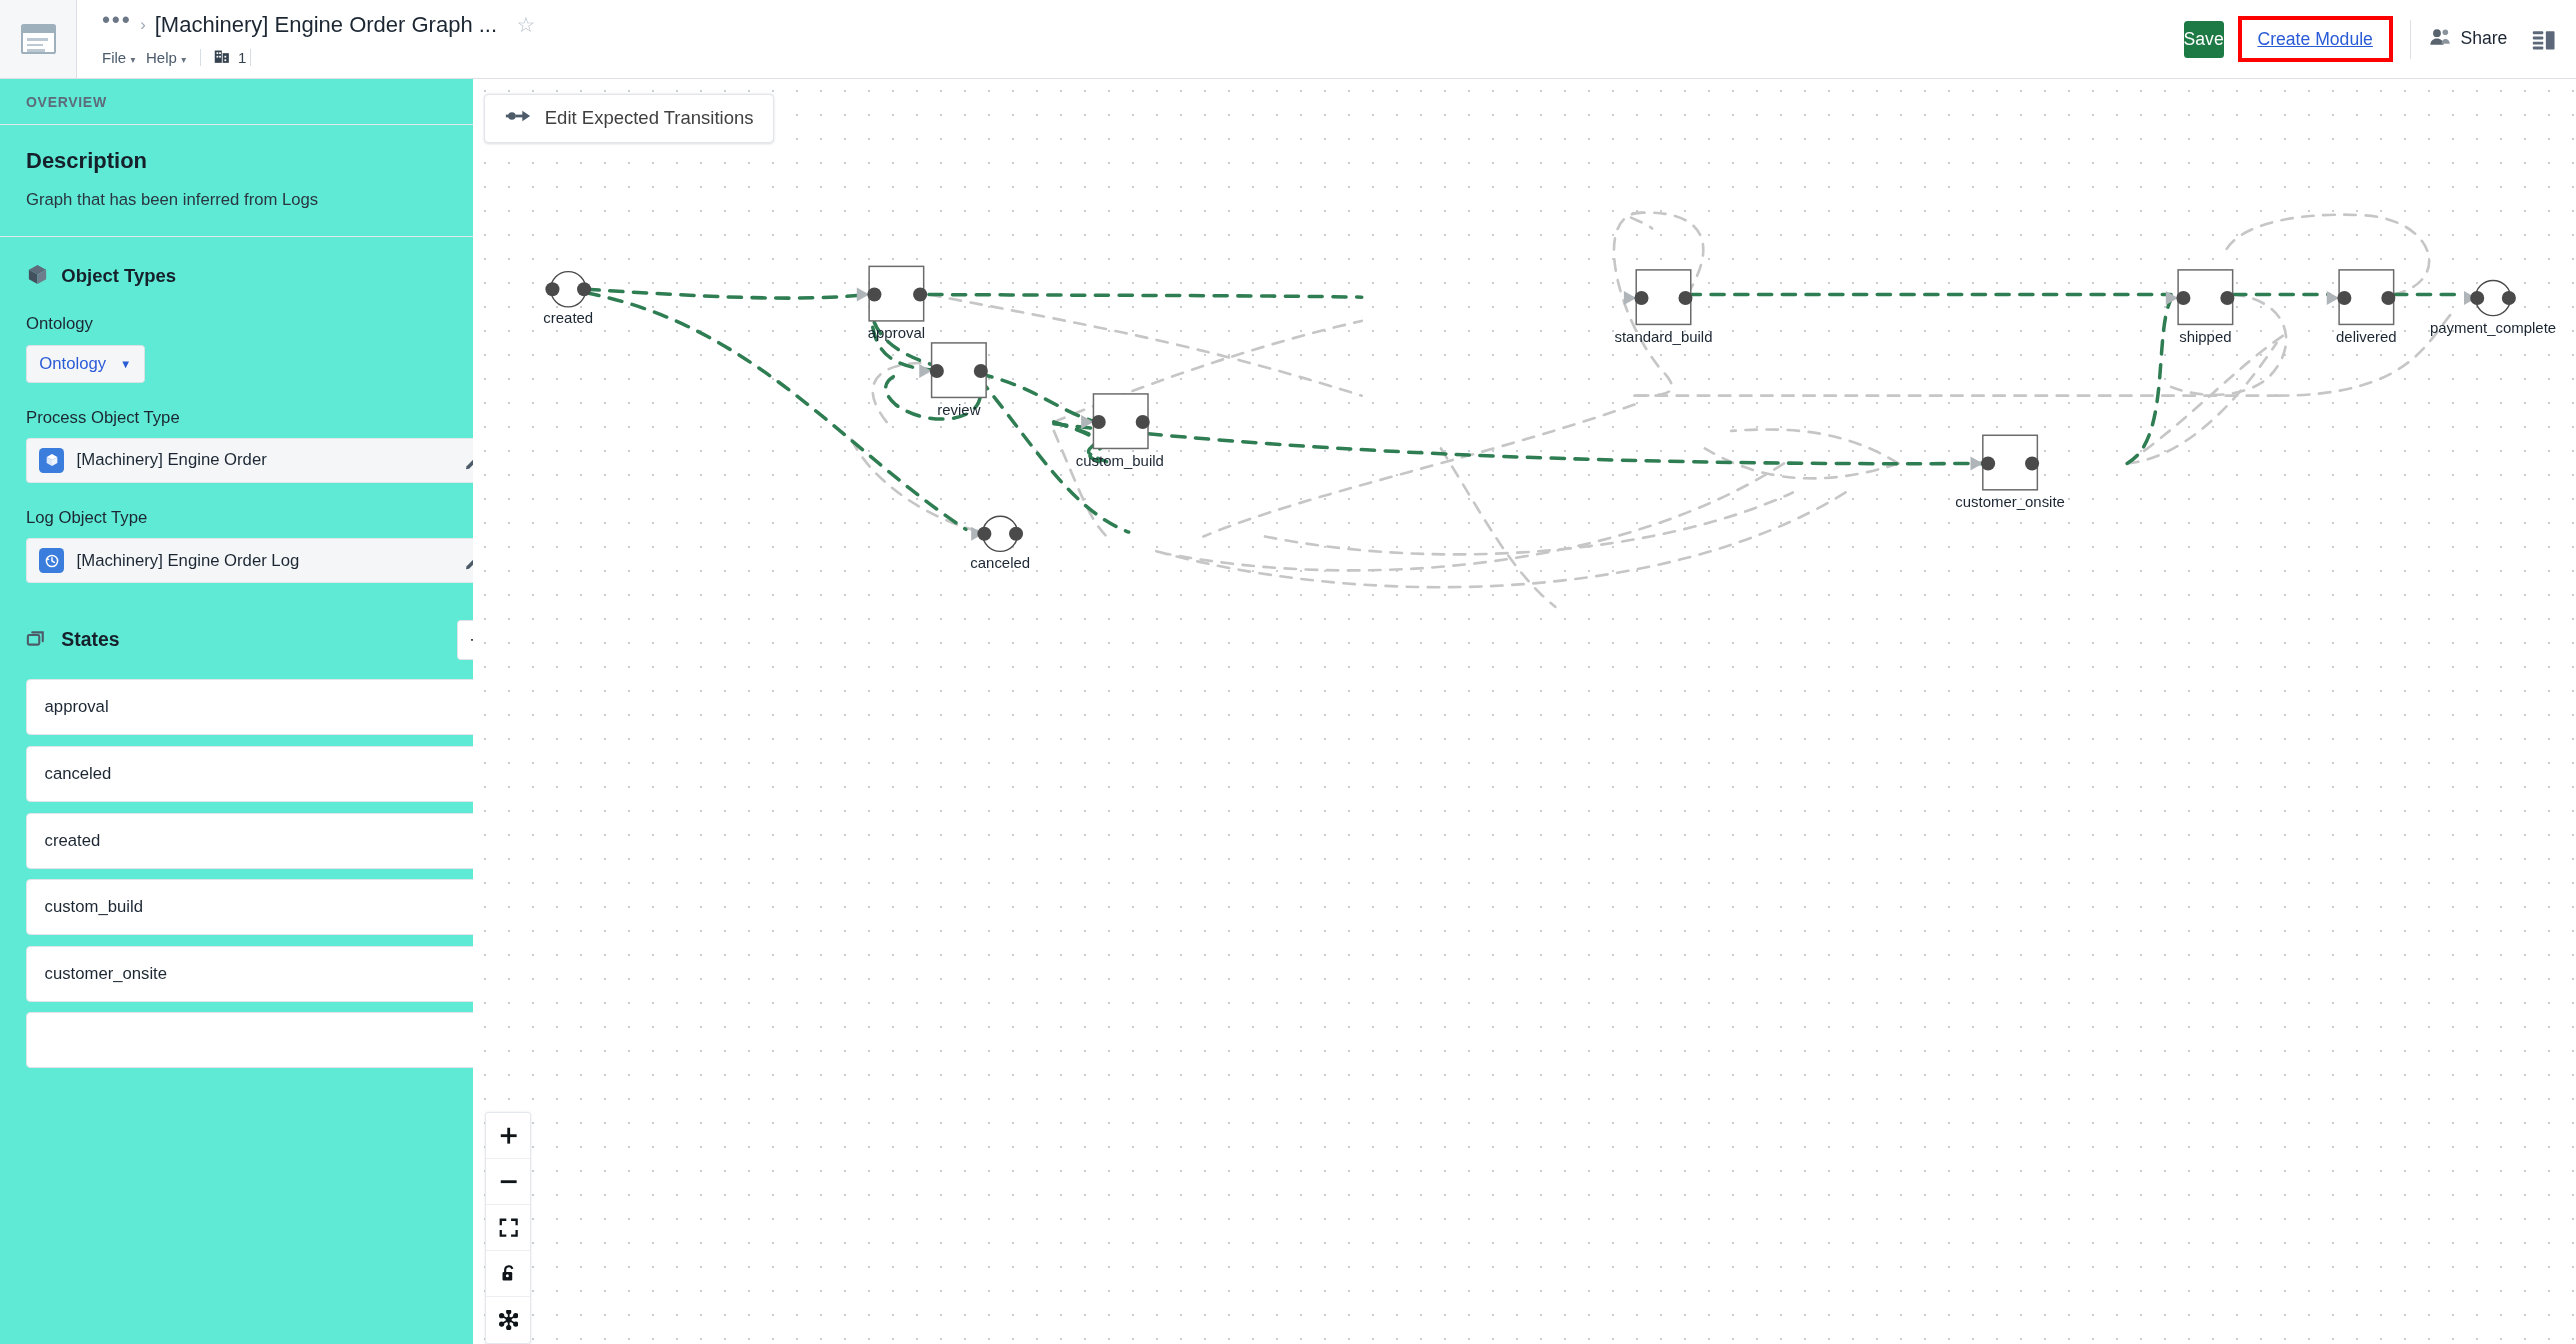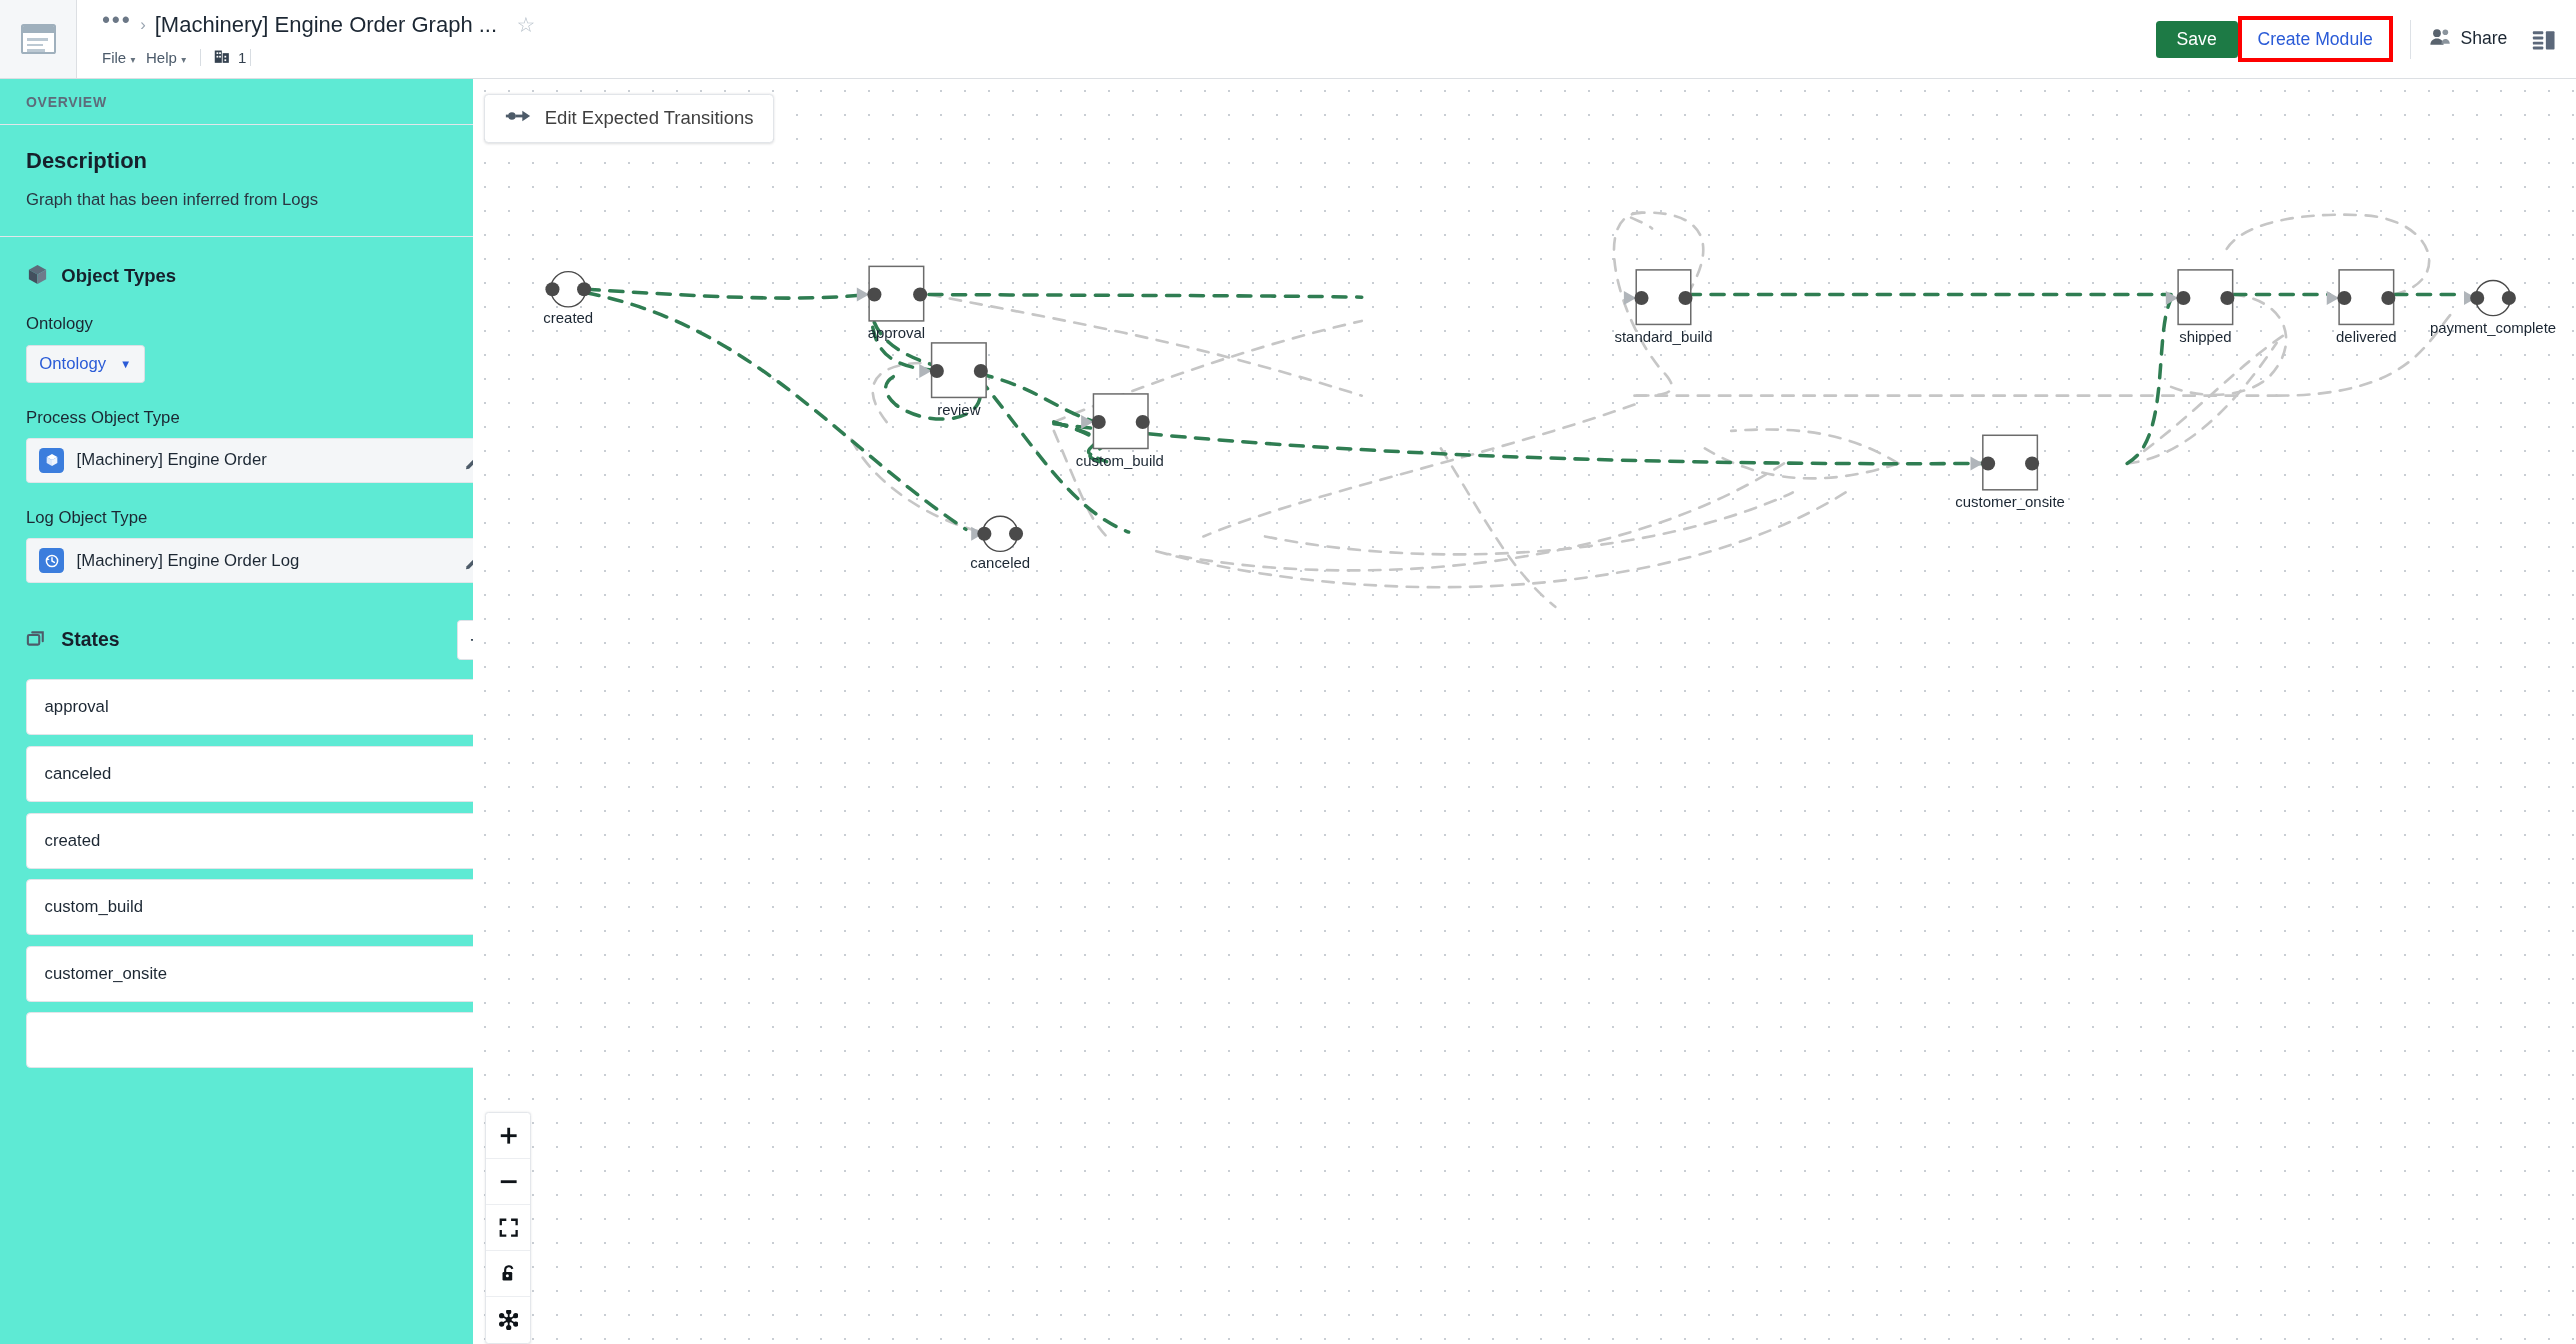--- a/index.html
+++ b/index.html
@@ -59,29 +59,30 @@
     font-size: 15px; color: #4b5a6a; padding: 1.8px 10.6px 1.8px 0; cursor: pointer; white-space: nowrap; text-align: right;
   }
   .menu-item .caret { font-size: 9.7px; margin-left: 4.4px; color: #66737f; }
   .menu-div { width: 0.9px; height: 17.6px; background: #d8dde2; margin: 0 12.3px 0 3.5px; }
   .count-chip { display: flex; align-items: center; gap: 7px; font-size: 15px; color: #34414f; cursor: pointer; }
   .bld-icon { display: inline-block; }
 
   .header-right { display: flex; align-items: center; gap: 0; padding-right: 17.6px; }
   .save-btn {
     background: #1d7a45; color: #fff; font-size: 17.6px;
-    padding: 8px 21px; border-radius: 3.5px; border: none; cursor: pointer;
+    padding: 8px 0; border-radius: 3.5px; border: none; cursor: pointer;
+    margin-right: 14px;
   }
   .create-module-wrap {
     border: 4.4px solid #fe0000; padding: 3.5px 8.8px; background: #fff;
     margin-right: 14px;
   }
   .create-module-btn {
     color: #2a5bd7; font-size: 17.6px; background: none; border: none; cursor: pointer;
-    padding: 5.3px 7px; white-space: nowrap;
+    padding: 5.3px 7px; white-space: nowrap; text-decoration: underline;
   }
   .vdiv { width: 0.9px; height: 39px; background: #dde1e6; margin: 0 17.6px 0 3.5px; }
   .share-btn { display: flex; align-items: center; gap: 8.8px; font-size: 17.6px; color: #1c2733; cursor: pointer; }
   .panel-toggle { margin-left: 25px; cursor: pointer; display: flex; }
 
   
   .sidebar {
     position: absolute; top: 79px; left: 0;
     width: 524px; height: 1265px;
     background: #5eead4;

